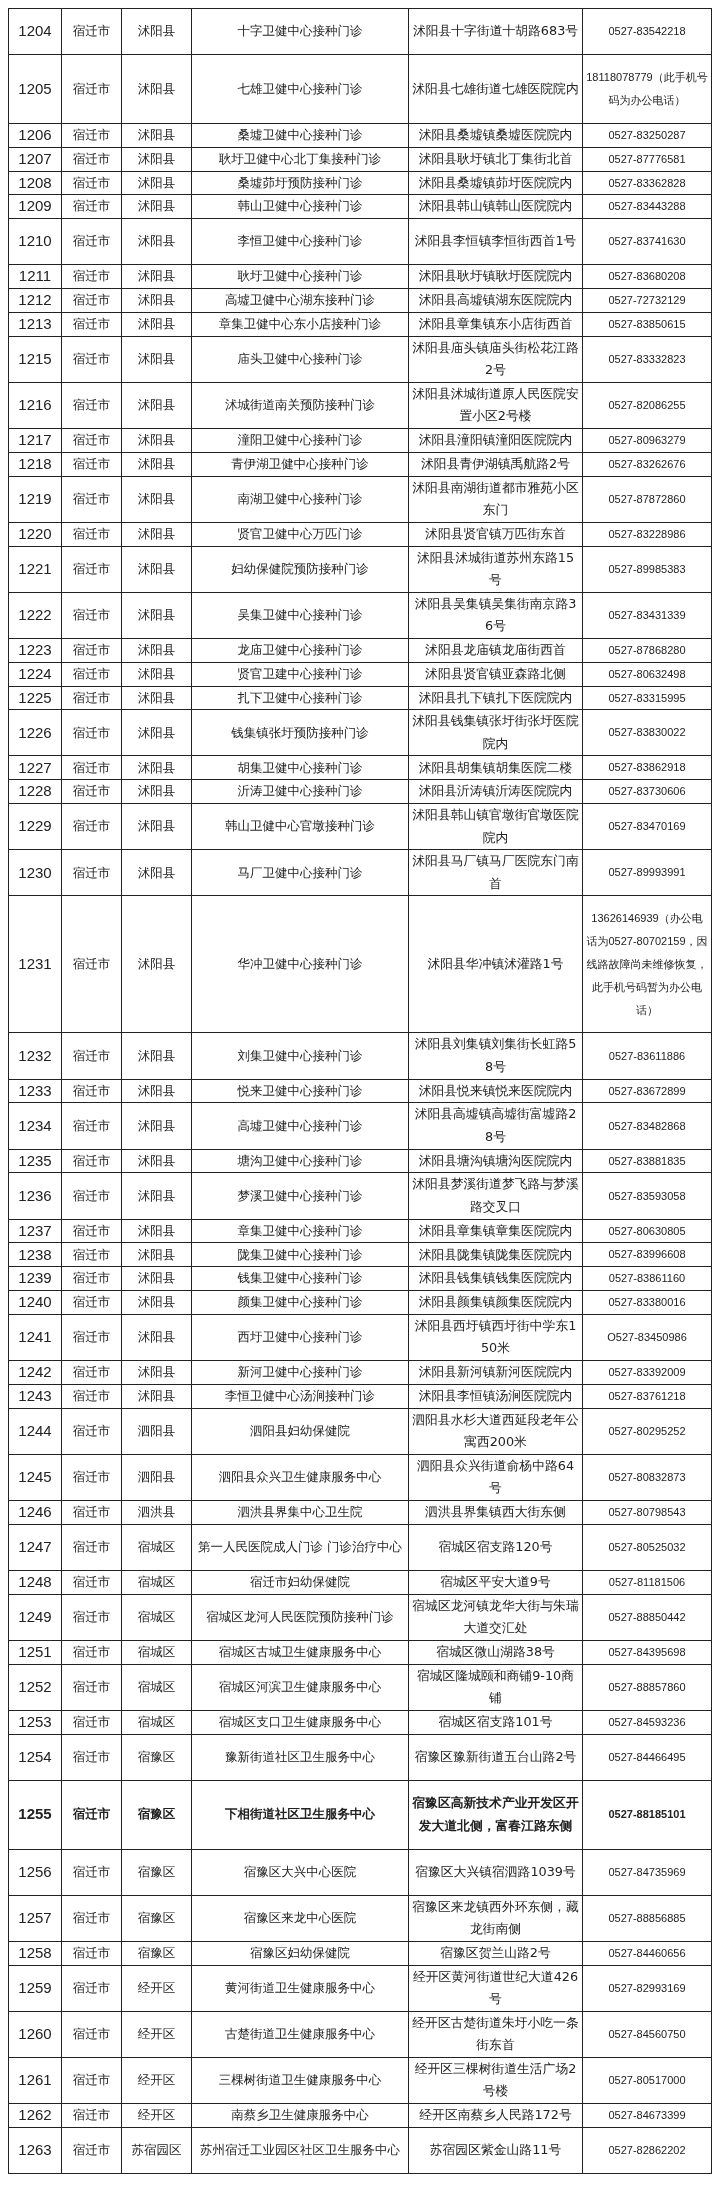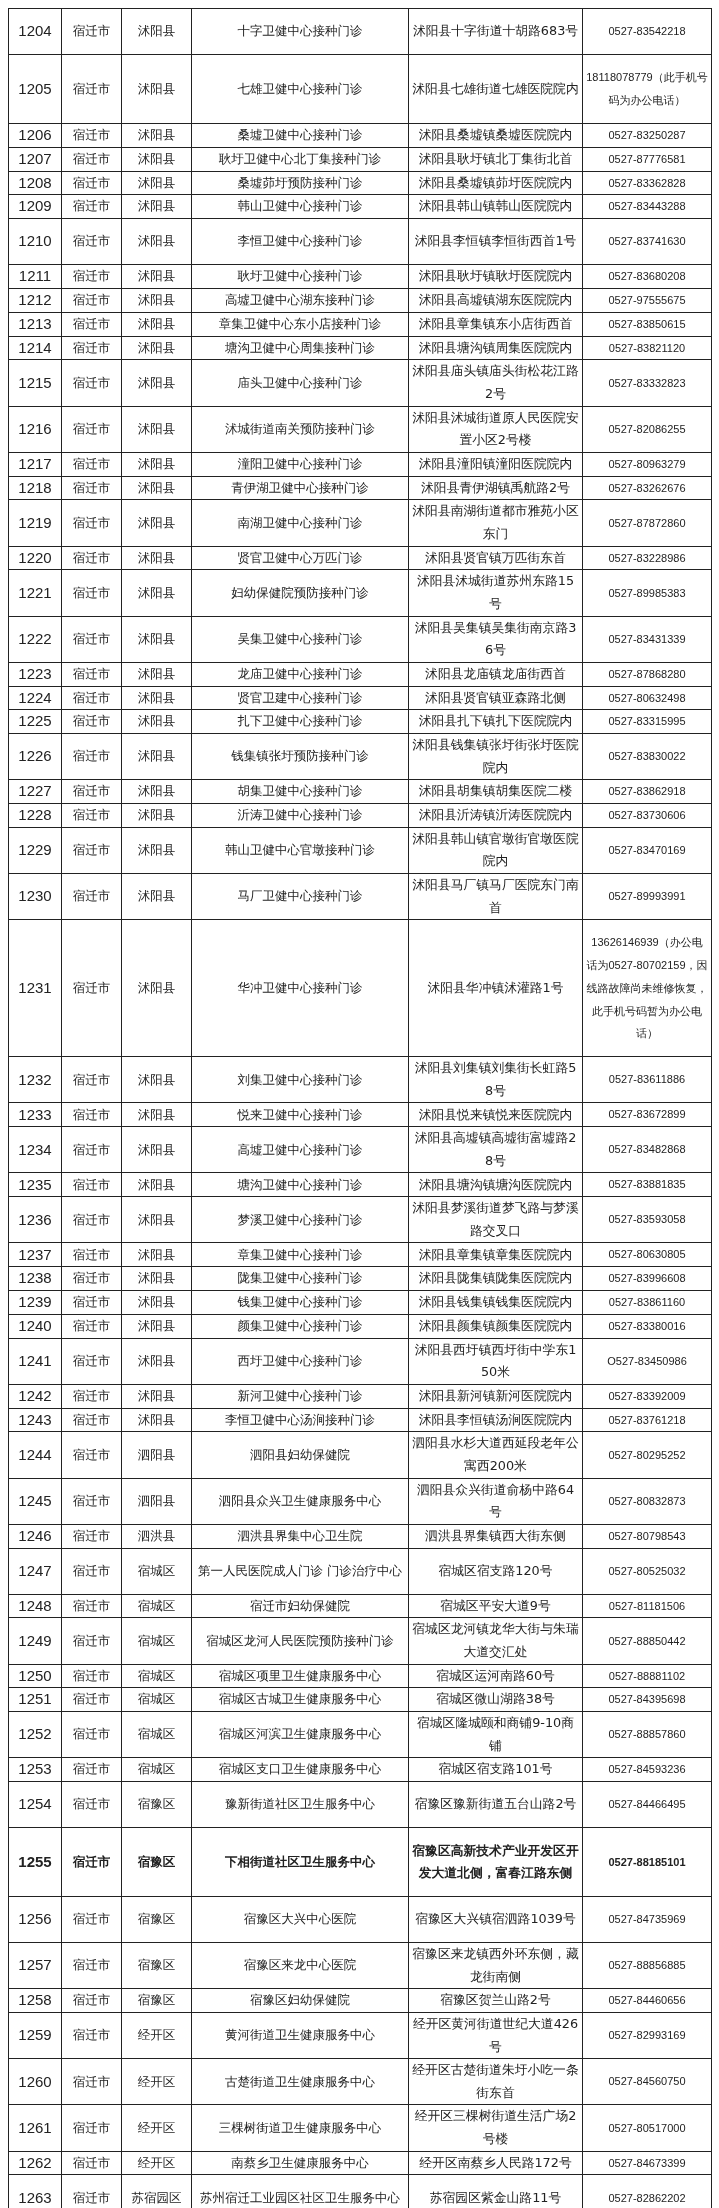--- a/index.html
+++ b/index.html
@@ -117,40 +117,32 @@
     <td class="addr">沭阳县耿圩镇耿圩医院院内</td>
     <td class="phone">0527-83680208</td>
   </tr>
 
   <tr style="height: 23px;">
     <td class="num">1212</td>
     <td>宿迁市</td>
     <td>沭阳县</td>
     <td>高墟卫健中心湖东接种门诊</td>
     <td class="addr">沭阳县高墟镇湖东医院院内</td>
-    <td class="phone">0527-97555675</td>
+    <td class="phone">0527-72732129</td>
   </tr>
 
   <tr style="height: 23px;">
     <td class="num">1213</td>
     <td>宿迁市</td>
     <td>沭阳县</td>
     <td>章集卫健中心东小店接种门诊</td>
     <td class="addr">沭阳县章集镇东小店街西首</td>
     <td class="phone">0527-83850615</td>
   </tr>
 
-  <tr style="height: 23px;">
-    <td class="num">1214</td>
-    <td>宿迁市</td>
-    <td>沭阳县</td>
-    <td>塘沟卫健中心周集接种门诊</td>
-    <td class="addr">沭阳县塘沟镇周集医院院内</td>
-    <td class="phone">0527-83821120</td>
-  </tr>
 
   <tr style="height: 46px;">
     <td class="num">1215</td>
     <td>宿迁市</td>
     <td>沭阳县</td>
     <td>庙头卫健中心接种门诊</td>
     <td class="addr">沭阳县庙头镇庙头街松花江路2号</td>
     <td class="phone">0527-83332823</td>
   </tr>
 
@@ -453,28 +445,20 @@
 
   <tr style="height: 46px;">
     <td class="num">1249</td>
     <td>宿迁市</td>
     <td>宿城区</td>
     <td>宿城区龙河人民医院预防接种门诊</td>
     <td class="addr">宿城区龙河镇龙华大街与朱瑞大道交汇处</td>
     <td class="phone">0527-88850442</td>
   </tr>
 
-  <tr style="height: 23px;">
-    <td class="num">1250</td>
-    <td>宿迁市</td>
-    <td>宿城区</td>
-    <td>宿城区项里卫生健康服务中心</td>
-    <td class="addr">宿城区运河南路60号</td>
-    <td class="phone">0527-88881102</td>
-  </tr>
 
   <tr style="height: 23px;">
     <td class="num">1251</td>
     <td>宿迁市</td>
     <td>宿城区</td>
     <td>宿城区古城卫生健康服务中心</td>
     <td class="addr">宿城区微山湖路38号</td>
     <td class="phone">0527-84395698</td>
   </tr>
 

